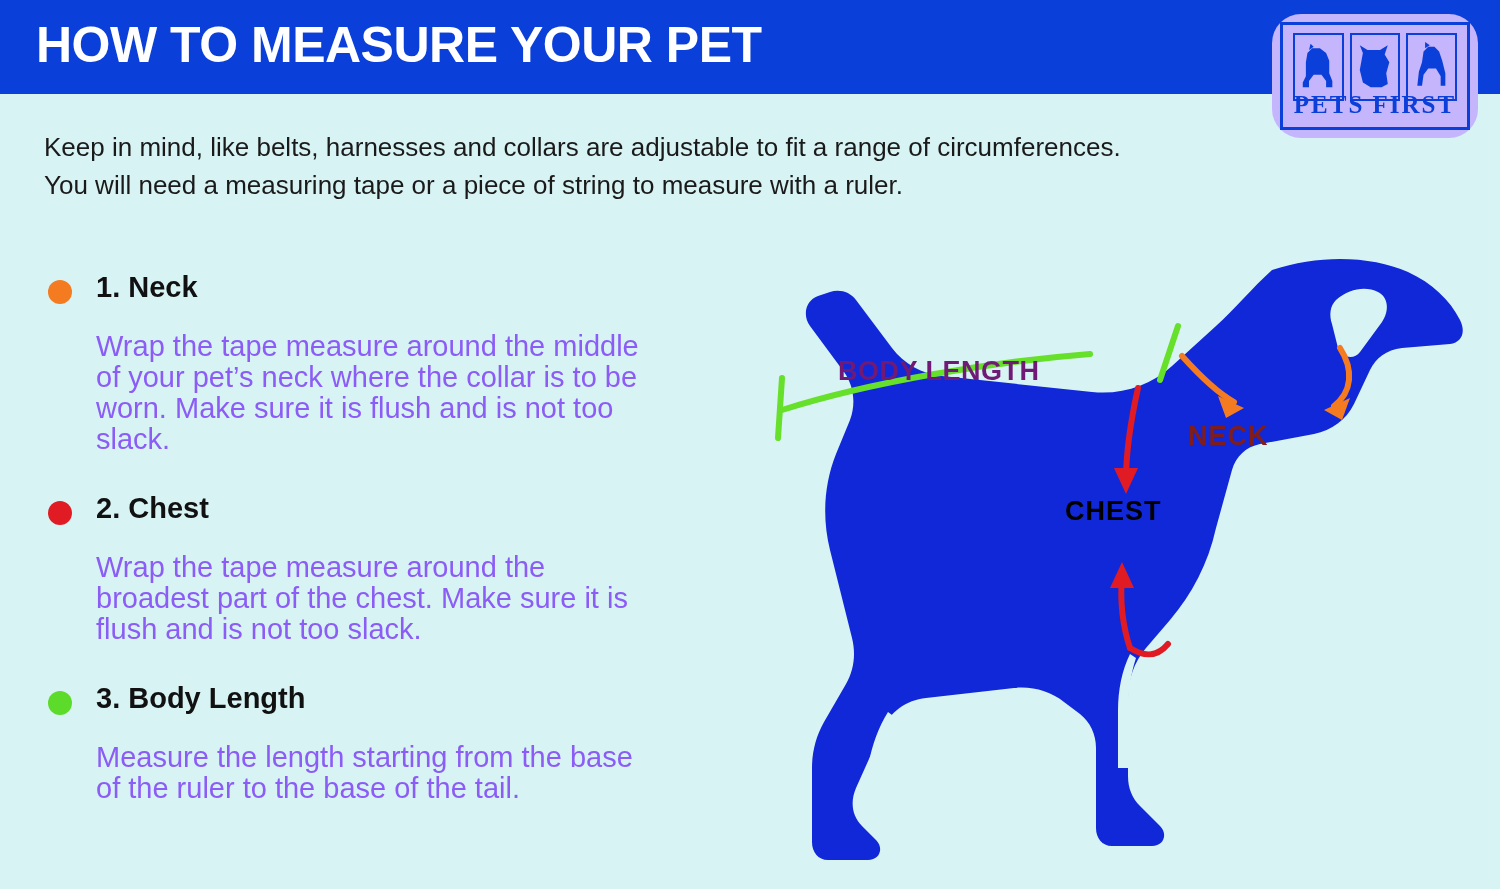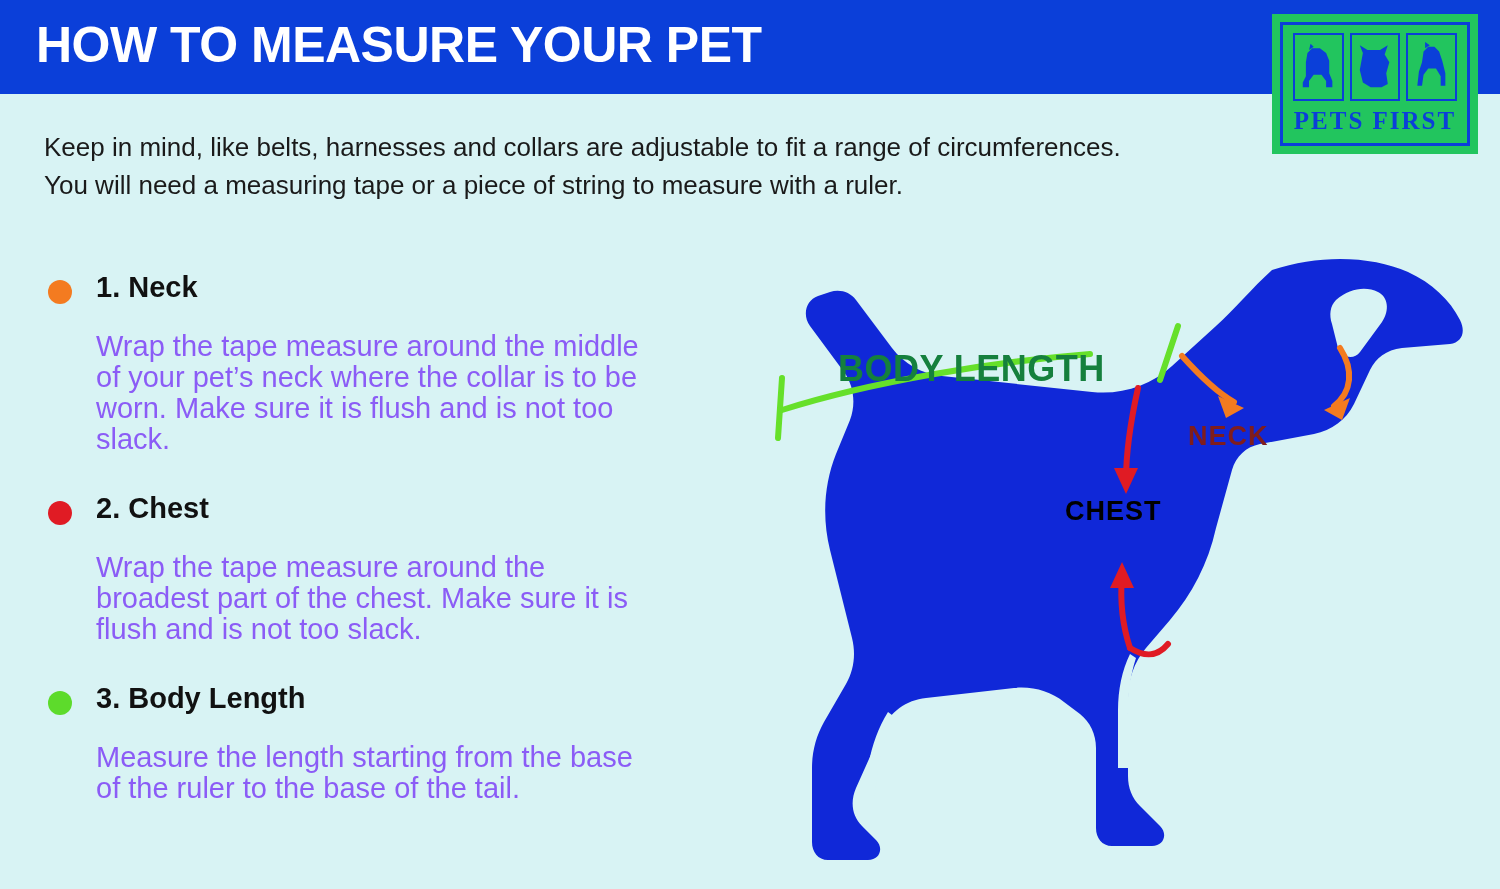--- a/index.html
+++ b/index.html
@@ -36,23 +36,24 @@
     text-transform: uppercase;
     white-space: nowrap;
   }
 
   
   .logo-box {
     position: absolute;
     right: 22px;
     top: 14px;
     width: 206px;
-    height: 140px;
-    background: #22c55e;
+    height: 124px;
+    background: #c4b5fd;
     box-sizing: border-box;
+    border-radius: 29px;
   }
   .logo-inner {
     position: absolute;
     left: 8px;
     top: 8px;
     right: 8px;
     bottom: 8px;
     border: 3px solid #0b3fd9;
     box-sizing: border-box;
   }
@@ -154,23 +155,23 @@
     height: 650px;
   }
   .label {
     position: absolute;
     font-weight: bold;
     font-family: "Liberation Sans", sans-serif;
     white-space: nowrap;
   }
   .label-body-length {
     left: 178px;
-    top: 120px;
-    font-size: 36px;
-    color: #15803d;
+    top: 128px;
+    font-size: 27px;
+    color: #701a75;
     letter-spacing: 0.5px;
   }
   .label-neck {
     left: 528px;
     top: 193px;
     font-size: 27px;
     color: #7f1d1d;
     letter-spacing: 1px;
   }
   .label-chest {

